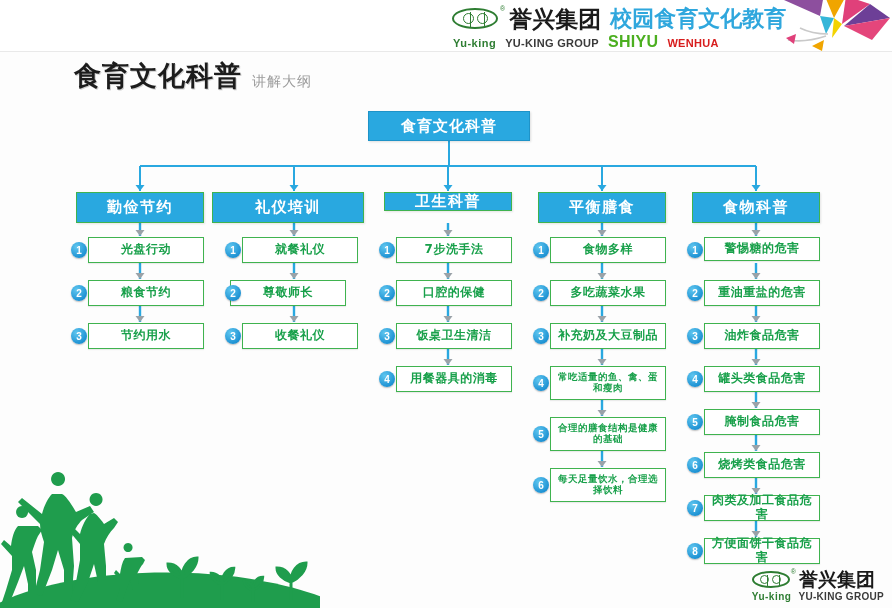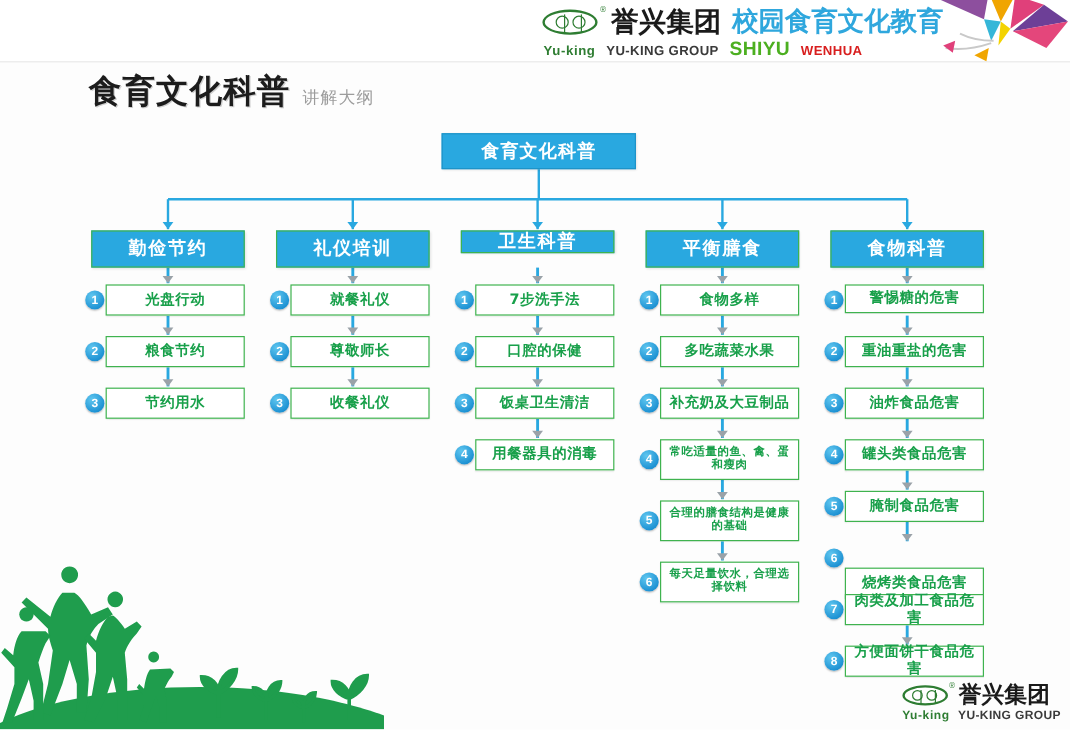--- a/index.html
+++ b/index.html
@@ -338,24 +338,24 @@
       </svg>
     <div id="nodes">
         <div class="node root-node" style="left: 368px; top: 111px; width: 162px; height: 30px;">食育文化科普</div>
         <div class="node cat-node" style="left: 76px; top: 192px; width: 128px; height: 31px;">勤俭节约</div>
         <div class="node item-node one-line" style="left: 88px; top: 237px; width: 116px; height: 26px; text-align: right;">光盘行动</div>
         <div class="num-badge" style="left: 71px; top: 242px;">1</div>
         <div class="node item-node one-line" style="left: 88px; top: 280px; width: 116px; height: 26px;">粮食节约</div>
         <div class="num-badge" style="left: 71px; top: 285px;">2</div>
         <div class="node item-node one-line" style="left: 88px; top: 323px; width: 116px; height: 26px;">节约用水</div>
         <div class="num-badge" style="left: 71px; top: 328px;">3</div>
-        <div class="node cat-node" style="left: 230px; top: 192px; width: 128px; height: 31px;">礼仪培训</div>
+        <div class="node cat-node" style="left: 212px; top: 192px; width: 152px; height: 31px;">礼仪培训</div>
         <div class="node item-node one-line" style="left: 242px; top: 237px; width: 116px; height: 26px;">就餐礼仪</div>
         <div class="num-badge" style="left: 225px; top: 242px;">1</div>
-        <div class="node item-node one-line" style="left: 242px; top: 280px; width: 116px; height: 26px;">尊敬师长</div>
+        <div class="node item-node one-line" style="left: 230px; top: 280px; width: 116px; height: 26px;">尊敬师长</div>
         <div class="num-badge" style="left: 225px; top: 285px;">2</div>
         <div class="node item-node one-line" style="left: 242px; top: 323px; width: 116px; height: 26px;">收餐礼仪</div>
         <div class="num-badge" style="left: 225px; top: 328px;">3</div>
         <div class="node cat-node" style="left: 384px; top: 192px; width: 128px; height: 19px;">卫生科普</div>
         <div class="node item-node one-line" style="left: 396px; top: 237px; width: 116px; height: 26px;">7步洗手法</div>
         <div class="num-badge" style="left: 379px; top: 242px;">1</div>
         <div class="node item-node one-line" style="left: 396px; top: 280px; width: 116px; height: 26px;">口腔的保健</div>
         <div class="num-badge" style="left: 379px; top: 285px;">2</div>
         <div class="node item-node one-line" style="left: 396px; top: 323px; width: 116px; height: 26px;">饭桌卫生清洁</div>
         <div class="num-badge" style="left: 379px; top: 328px;">3</div>
@@ -378,21 +378,21 @@
         <div class="node item-node one-line" style="left: 704px; top: 237px; width: 116px; height: 24px;">警惕糖的危害</div>
         <div class="num-badge" style="left: 687px; top: 242px;">1</div>
         <div class="node item-node one-line" style="left: 704px; top: 280px; width: 116px; height: 26px;">重油重盐的危害</div>
         <div class="num-badge" style="left: 687px; top: 285px;">2</div>
         <div class="node item-node one-line" style="left: 704px; top: 323px; width: 116px; height: 26px;">油炸食品危害</div>
         <div class="num-badge" style="left: 687px; top: 328px;">3</div>
         <div class="node item-node one-line" style="left: 704px; top: 366px; width: 116px; height: 26px;">罐头类食品危害</div>
         <div class="num-badge" style="left: 687px; top: 371px;">4</div>
         <div class="node item-node one-line" style="left: 704px; top: 409px; width: 116px; height: 26px;">腌制食品危害</div>
         <div class="num-badge" style="left: 687px; top: 414px;">5</div>
-        <div class="node item-node one-line" style="left: 704px; top: 452px; width: 116px; height: 26px; margin-top: 21px;">烧烤类食品危害</div>
+        <div class="node item-node one-line" style="left: 704px; top: 452px; width: 116px; height: 26px;">烧烤类食品危害</div>
         <div class="num-badge" style="left: 687px; top: 457px;">6</div>
         <div class="node item-node one-line" style="left: 704px; top: 495px; width: 116px; height: 26px;">肉类及加工食品危害</div>
         <div class="num-badge" style="left: 687px; top: 500px;">7</div>
         <div class="node item-node one-line" style="left: 704px; top: 538px; width: 116px; height: 26px;">方便面饼干食品危害</div>
         <div class="num-badge" style="left: 687px; top: 543px;">8</div>
       </div>
   </div>
 
   <div class="bottom-art">
     <svg width="320" height="142" viewBox="0 0 320 142">

